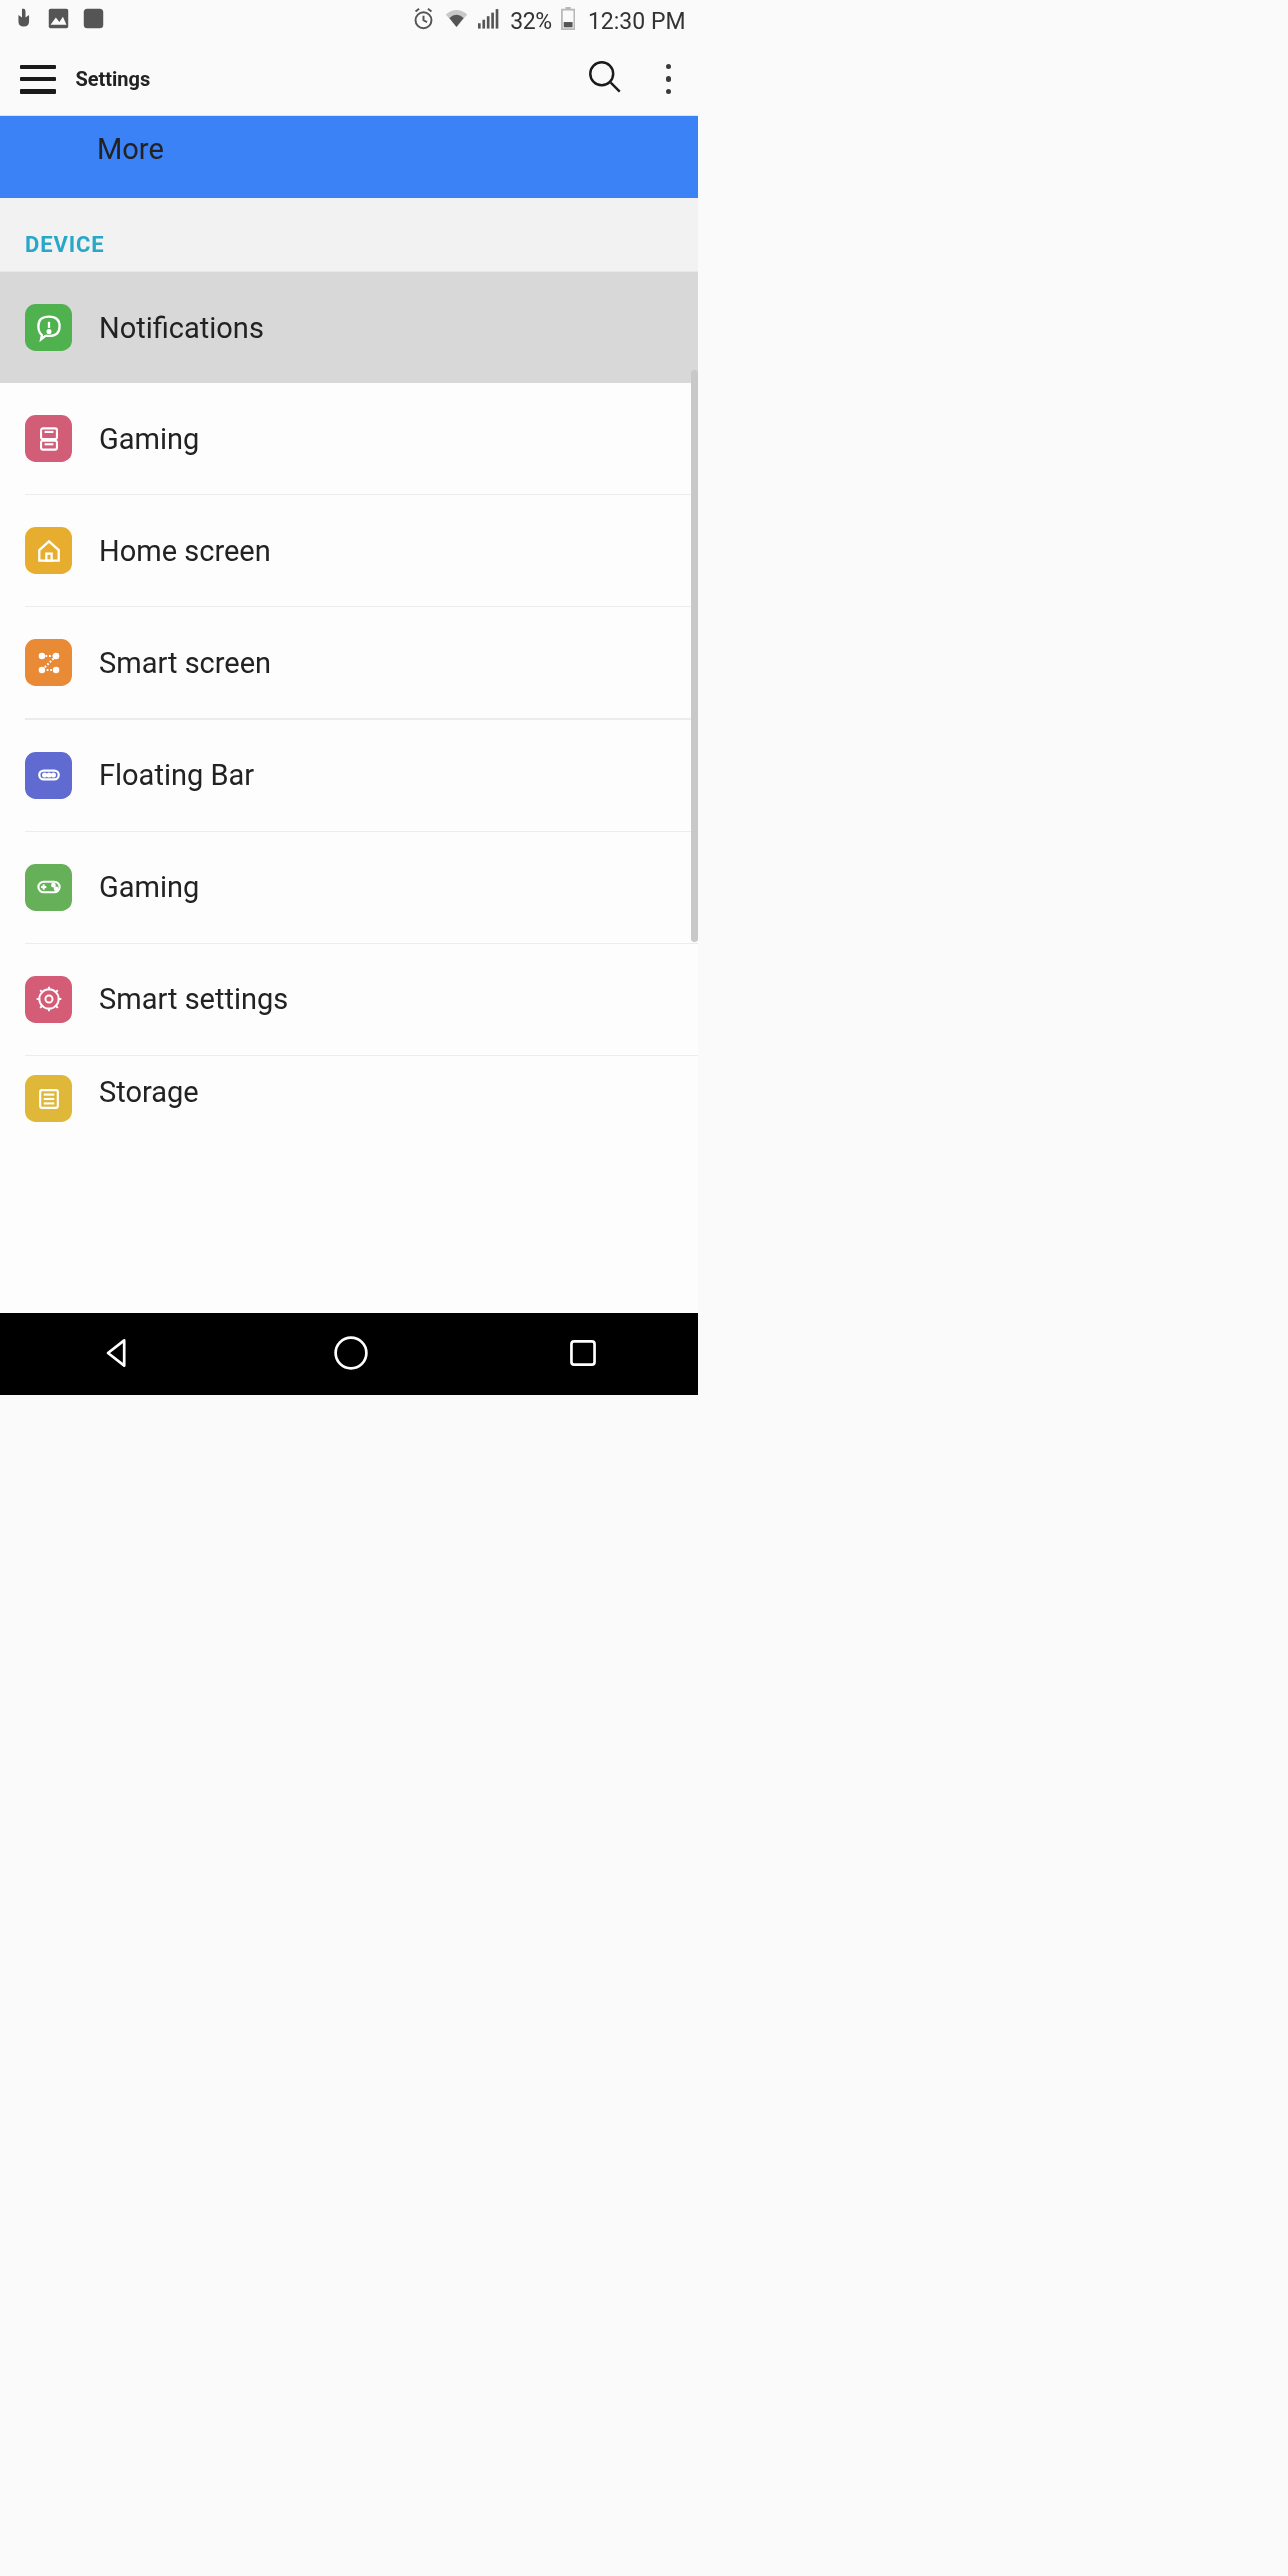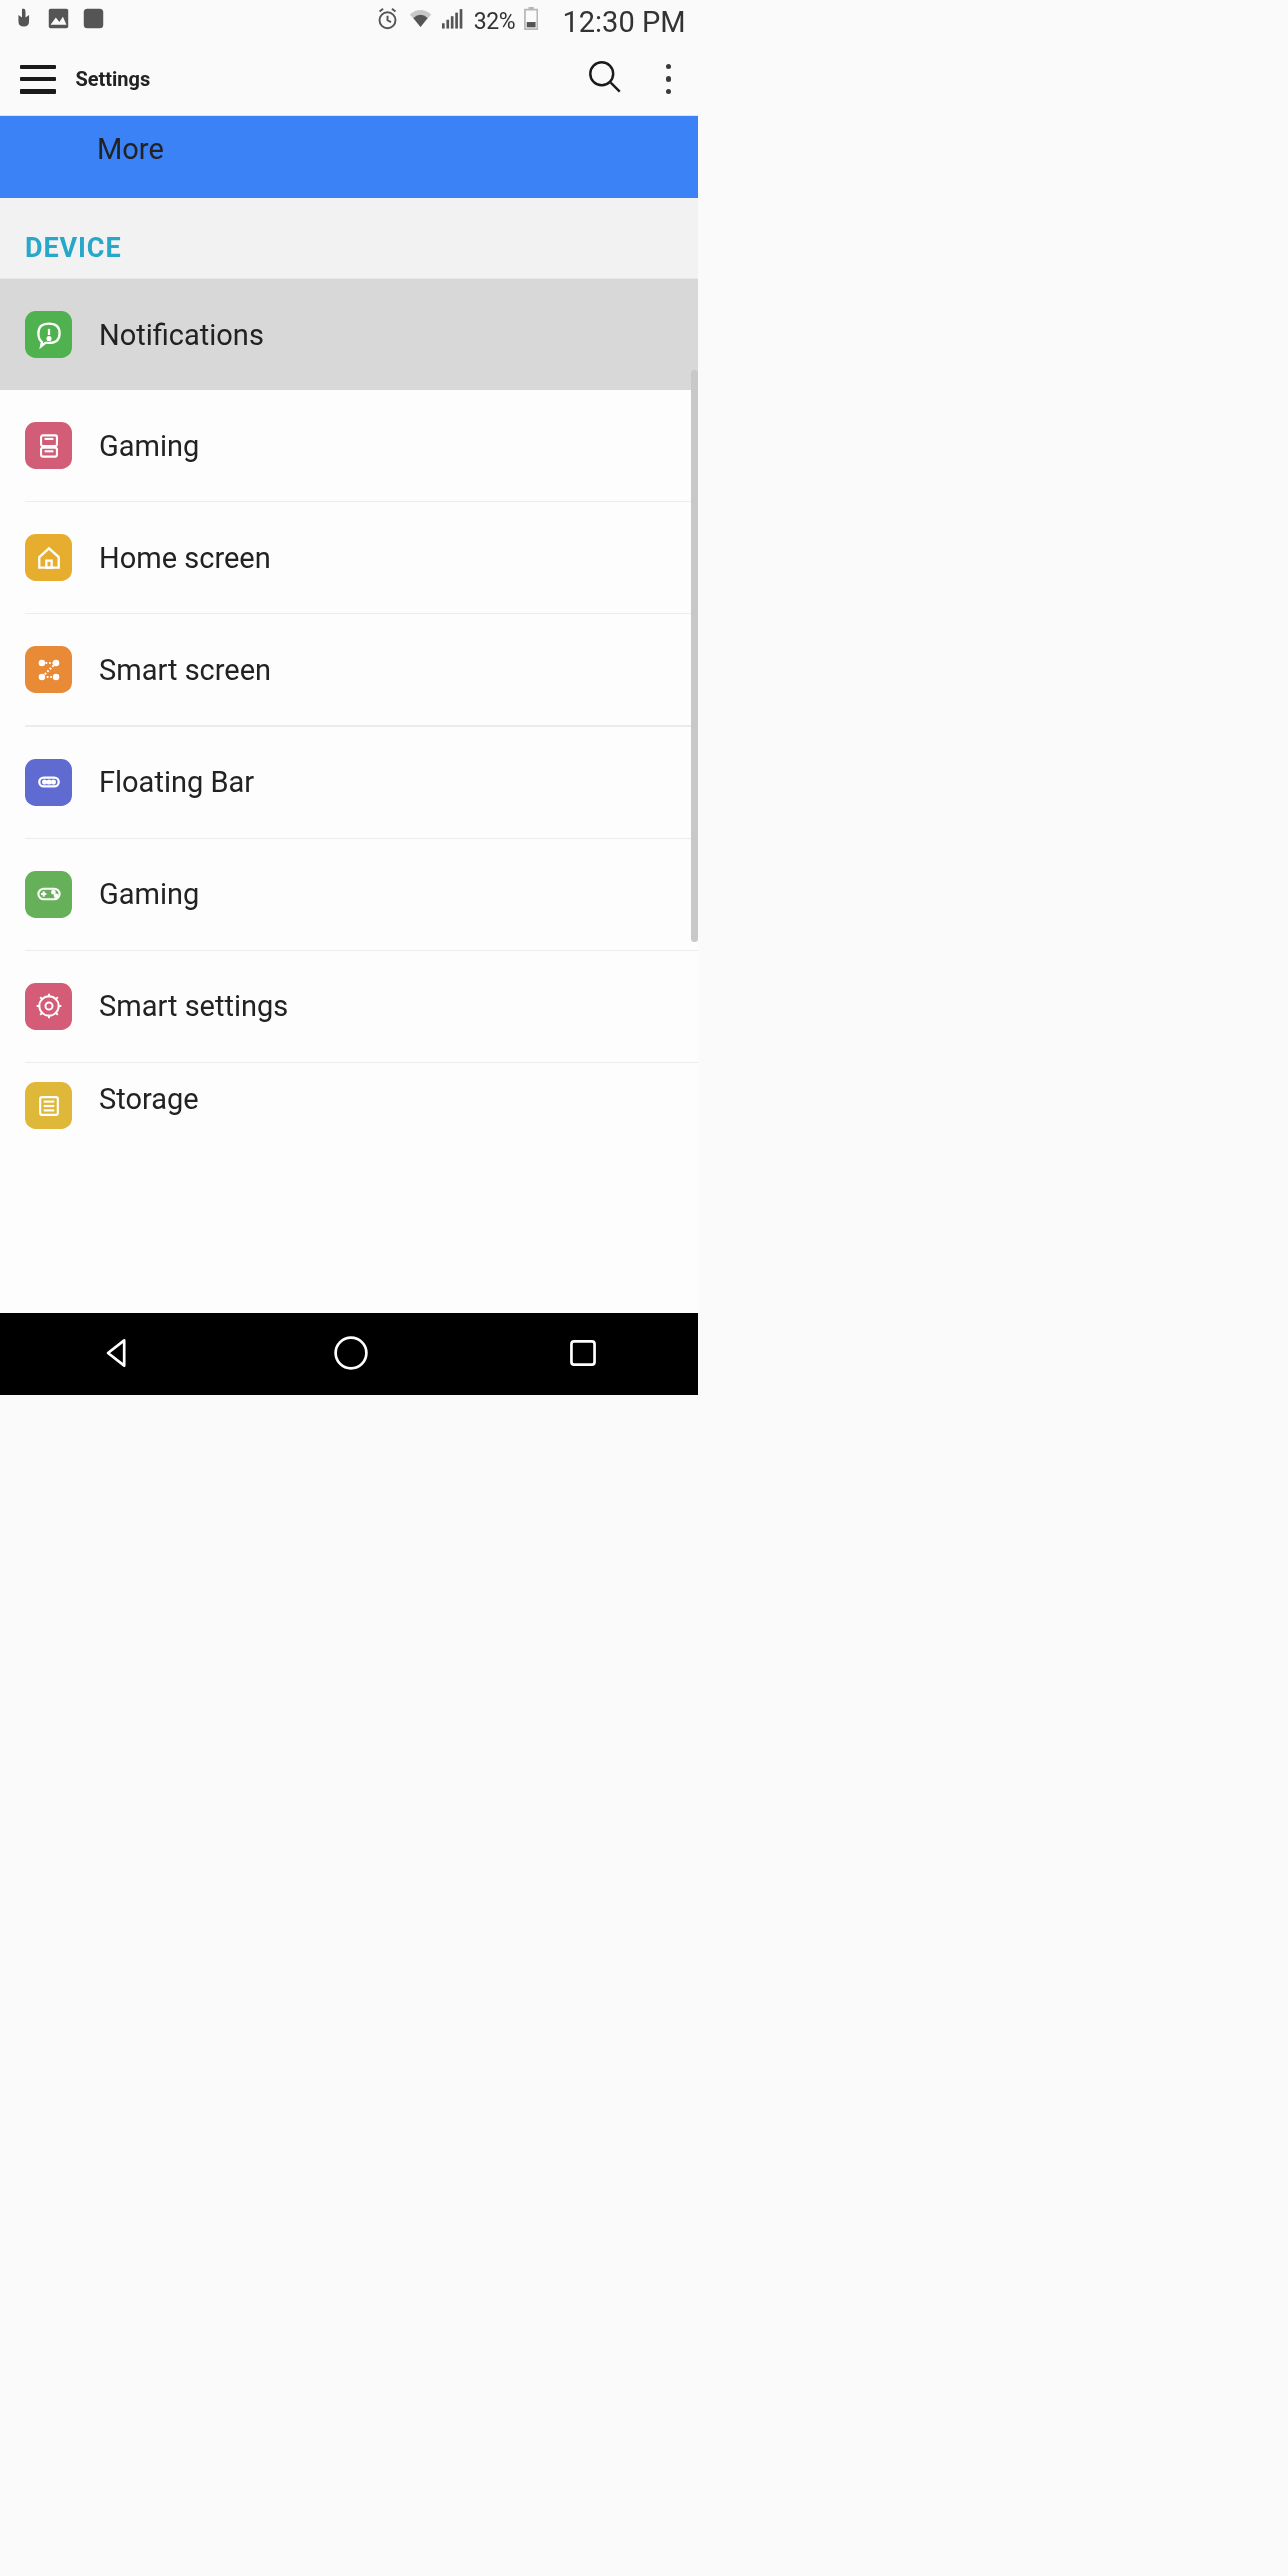--- a/index.html
+++ b/index.html
@@ -4,36 +4,36 @@
 <style>
   * { box-sizing: border-box; margin: 0; padding: 0; }
   html, body { width: 698px; height: 1395px; font-family: -apple-system, Roboto, "Segoe UI", sans-serif; background: #fafafa; overflow: hidden; }
   .screen { width: 698px; height: 1395px; display: flex; flex-direction: column; position: relative; }
 
   
   .status-bar { height: 43px; display: flex; align-items: center; padding: 0 12.5px; font-size: 23px; color: #333; background: #fafafa; }
   .status-left { display: flex; gap: 12.5px; align-items: center; }
   .status-right { margin-left: auto; display: flex; gap: 9px; align-items: center; font-size: 23px; }
   .status-right .pct { font-size: 23px; letter-spacing: -0.4px; }
-  .status-right .time { font-size: 29px; margin-left: 15px; }
+  .status-right .time { font-size: 23px; margin-left: 4px; }
 
   
   .app-bar { height: 73px; display: flex; align-items: center; padding: 0 19.7px; background: #fafafa; border-bottom: 0.9px solid #e4e4e4; }
   .hamburger { width: 36px; height: 29px; display: flex; flex-direction: column; justify-content: space-between; }
   .hamburger span { display: block; height: 4.5px; background: #1a1a1a; border-radius: 0.9px; }
   .app-title { font-size: 20px; font-weight: 700; color: #222; margin-left: 19.7px; }
   .app-bar-actions { margin-left: auto; display: flex; align-items: center; gap: 36px; }
   .search-icon svg { width: 36px; height: 36px; stroke: #1a1a1a; stroke-width: 3; fill: none; }
   .overflow { display: flex; flex-direction: column; gap: 7.2px; padding: 5.4px 7.2px; }
   .overflow span { width: 5.4px; height: 5.4px; background: #3a3a3a; border-radius: 50%; }
 
   
   .list { flex: 1; overflow-y: hidden; background: #fdfdfd; position: relative; }
   .more-row { padding: 16px 25px 32px 97px; font-size: 29px; color: #222; background: #3b82f6; }
-  .section-header { background: #f2f2f2; padding: 34px 25px 14.3px 25px; font-size: 27px; font-weight: 700; letter-spacing: 0.9px; color: #28a8c8; border-bottom: 0.9px solid #e8e8e8; }
+  .section-header { background: #f2f2f2; padding: 34px 25px 14.3px 25px; font-size: 22px; font-weight: 700; letter-spacing: 0.9px; color: #28a8c8; border-bottom: 0.9px solid #e8e8e8; }
   .item { display: flex; align-items: center; padding: 0 25px; height: 111px; background: #fdfdfd; }
   .item.highlight { background: #d8d8d8; }
   .item .icon { width: 47px; height: 47px; border-radius: 10.7px; display: flex; align-items: center; justify-content: center; flex-shrink: 0; }
   .item .icon svg { width: 30px; height: 30px; }
   .item .texts { margin-left: 27px; display: flex; flex-direction: column; justify-content: center; }
   .item .label { font-size: 29px; color: #222; }
   .divider { height: 0.9px; background: #ececec; margin-left: 25px; }
 
   .scroll-hint { position: absolute; right: 0; top: 254px; width: 7.2px; height: 572px; background: #c8c8c8; border-radius: 3.6px; }
 

